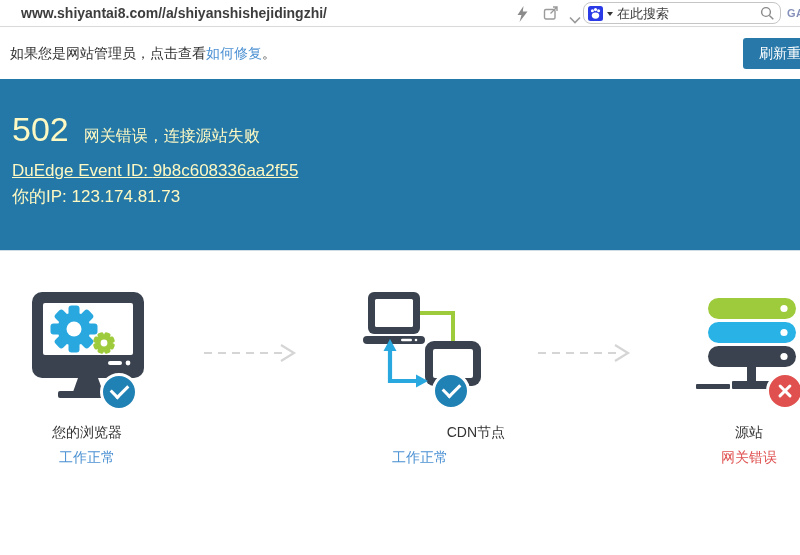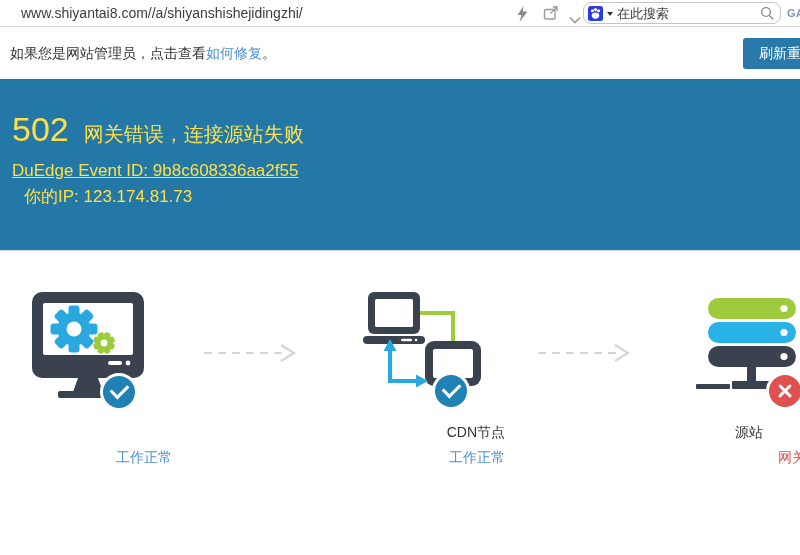--- a/index.html
+++ b/index.html
@@ -2,21 +2,21 @@
 <html style="--banner-blue: #2478a8; --button-blue: #2879a9; --link-blue: #4a90d2; --status-ok-blue: #4a90d2; --status-error-red: #e05252; --badge-ok: #2081b5; --badge-error: #e0504e; --icon-dark: #39424e; --icon-blue: #29a8e0; --icon-green: #9ecb3c; --arrow-gray: #d5d5d5;"><head>
 <meta charset="utf-8">
 <style>
   * { margin:0; padding:0; box-sizing:border-box; }
   body { background:#e8e8e8; font-family:"Liberation Sans","DejaVu Sans",sans-serif; }
   .screen { position:relative; width:800px; height:555px; background:#fff; overflow:hidden; }
 
   
   .addr-bar { position:absolute; left:0; top:0; width:800px; height:27px; background:#fff; border-bottom:1px solid #d9d9d9; }
   .url-input { position:absolute; left:21px; top:0; width:480px; height:26px; border:none; outline:none;
-               font-family:"Liberation Sans","DejaVu Sans",sans-serif; font-size:14px; color:#3d3d3d; background:transparent; }
+               font-family:"Liberation Sans","DejaVu Sans",sans-serif; font-size:14px; color:#3d3d3d; background:transparent;font-weight:bold; }
   .abtn { position:absolute; top:5px; cursor:pointer; }
   .abtn.bolt { left:517px; top:6px; }
   .abtn.share { left:543px; top:5px; }
   .abtn.chev { left:569px; top:10px; }
   .search-box { position:absolute; left:583px; top:2px; width:198px; height:22px; border:1px solid #c5c5c5; border-radius:8px; background:#fff; }
   .paw { position:absolute; left:4px; top:3px; }
   .paw-caret { position:absolute; left:23px; top:9px; width:0; height:0; border-left:3.5px solid transparent; border-right:3.5px solid transparent; border-top:4.5px solid #333; }
   .search-input { position:absolute; left:33px; top:1px; width:130px; height:18px; border:none; outline:none; background:transparent;
                   font-family:"Liberation Sans","DejaVu Sans",sans-serif; font-size:13px; color:#3c3c3c; }
   .search-input::placeholder { color:#3c3c3c; opacity:1; }
@@ -26,40 +26,40 @@
   
   .notice { position:absolute; left:0; top:27px; width:800px; height:52px; background:#fff; }
   .notice-text { position:absolute; left:10px; top:18px; font-size:14px; color:#333; }
   .notice-text a { color:var(--link-blue,#4a90d2); text-decoration:none; cursor:pointer; }
   .refresh-btn { position:absolute; left:743px; top:11px; height:31px; padding:0 16px; background:var(--button-blue,#2478a8);
                  color:#fff; font-size:14px; border:none; border-radius:3px; cursor:pointer; white-space:nowrap;
                  font-family:"Liberation Sans","DejaVu Sans",sans-serif; }
 
   
   .banner { position:absolute; left:0; top:79px; width:800px; height:172px; background:var(--banner-blue,#2478a8);
-            color:#fde047; padding:30px 12px 0 12px; border-bottom:1px solid #cfdde6; }
+            color:#fef9c3; padding:30px 12px 0 12px; border-bottom:1px solid #cfdde6; }
   .code-row { display:flex; align-items:baseline; gap:15px; }
   .err-code { font-size:34px; line-height:40px; font-weight:400; }
-  .err-title { font-size:20px; font-weight:400;text-align:center; }
+  .err-title { font-size:16px; font-weight:400;text-align:center; }
   .evt-line { margin-top:9px; font-size:17px; line-height:26px;text-decoration:underline; }
-  .ip-line { font-size:17px; line-height:26px;margin-left:12px; }
+  .ip-line { font-size:17px; line-height:26px; }
 
   
   .diagram { position:absolute; left:0; top:251px; width:800px; height:304px; background:#fff; }
   .node-icon { position:absolute; }
   .badge { position:absolute; width:38px; height:38px; border-radius:50%; border:3px solid #fff; }
   .badge.ok { background:var(--badge-ok,#2081b5); }
   .badge.err { background:var(--badge-error,#e0504e); }
   .badge.ok::after { content:""; position:absolute; left:8px; top:8px; width:14px; height:8px;
                      border-left:3px solid #fff; border-bottom:3px solid #fff; transform:rotate(-45deg); }
   .badge.err::before, .badge.err::after { content:""; position:absolute; left:50%; top:50%; width:17px; height:3.2px; background:#fff; border-radius:2px; }
   .badge.err::before { transform:translate(-50%,-50%) rotate(45deg); }
   .badge.err::after  { transform:translate(-50%,-50%) rotate(-45deg); }
   .node-label  { position:absolute; width:170px; text-align:center; font-size:14px; color:#333; top:173px; }
-  .node-status { position:absolute; width:170px; text-align:right; font-size:14px; top:198px; cursor:pointer; }
+  .node-status { position:absolute; width:170px; text-align:center; font-size:14px; top:198px; cursor:pointer; }
   .node-status.ok  { color:var(--status-ok-blue,#4a90d2); }
   .node-status.err { color:var(--status-error-red,#e05252); }
   .dashed-arrow { position:absolute; top:91px; }
 </style>
 </head>
 <body>
 
 <div class="screen">
 
   <div class="addr-bar">
@@ -139,20 +139,21 @@
         <rect x="-3.2" y="-11" width="6.4" height="22" rx="2" transform="rotate(67.5)"></rect>
         <rect x="-3.2" y="-11" width="6.4" height="22" rx="2" transform="rotate(112.5)"></rect>
         <rect x="-3.2" y="-11" width="6.4" height="22" rx="2" transform="rotate(157.5)"></rect>
         <circle r="7.6"></circle>
           <circle r="3.4" fill="#fff"></circle>
       </g>
       <path d="M48 88 L68 88 L73 102 L43 102 Z" fill="#39424e"></path>
       <rect x="28" y="101" width="60" height="7" rx="2" fill="#39424e"></rect>
     </svg>
     <div class="badge ok" style="left:100px; top:122px;"></div>
+    <div class="node-label" style="left:2px;">您的浏览器</div>
     <div class="node-status ok" style="left:2px;">工作正常</div>
 
     <svg class="dashed-arrow" style="left:203px;" width="95" height="22" viewBox="0 0 95 22">
       <line x1="1" y1="11" x2="79" y2="11" stroke="#d5d5d5" stroke-width="2.2" stroke-dasharray="8 6"></line>
       <polyline points="78,3 91,11 78,19" fill="none" stroke="#d5d5d5" stroke-width="2.2"></polyline>
     </svg>
 
     <svg class="node-icon" style="left:355px; top:37px;" width="140" height="110" viewBox="0 0 140 110">
       <path d="M65 25 H98 V58" fill="none" stroke="#9ecb3c" stroke-width="4"></path>
       <rect x="13" y="4" width="52" height="42" rx="6" fill="#39424e"></rect>

